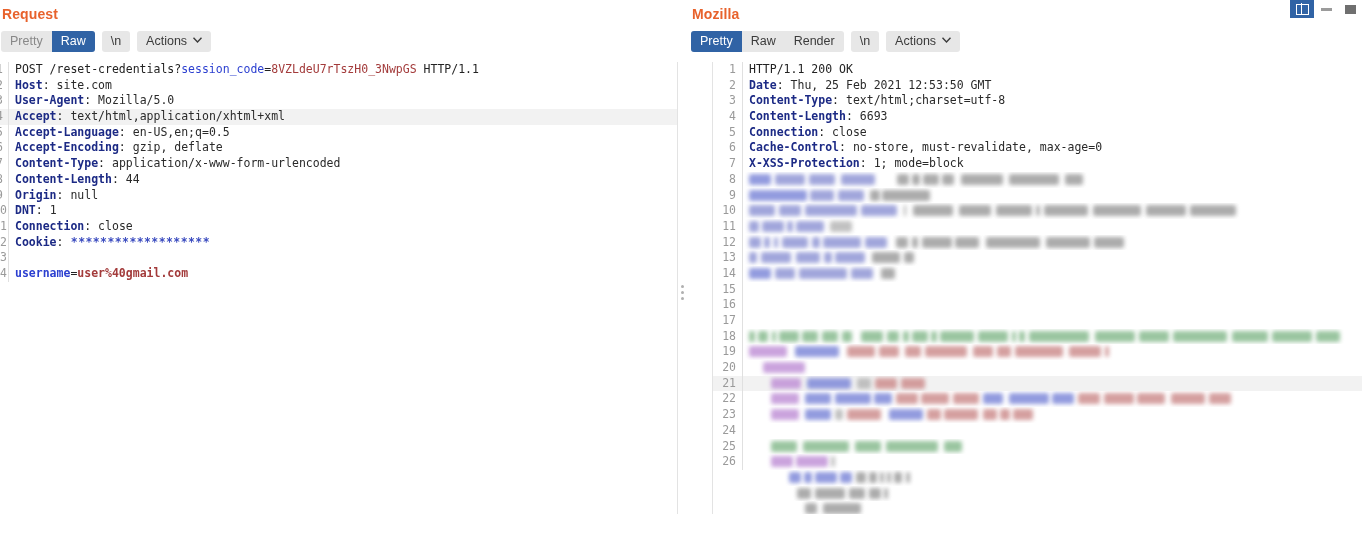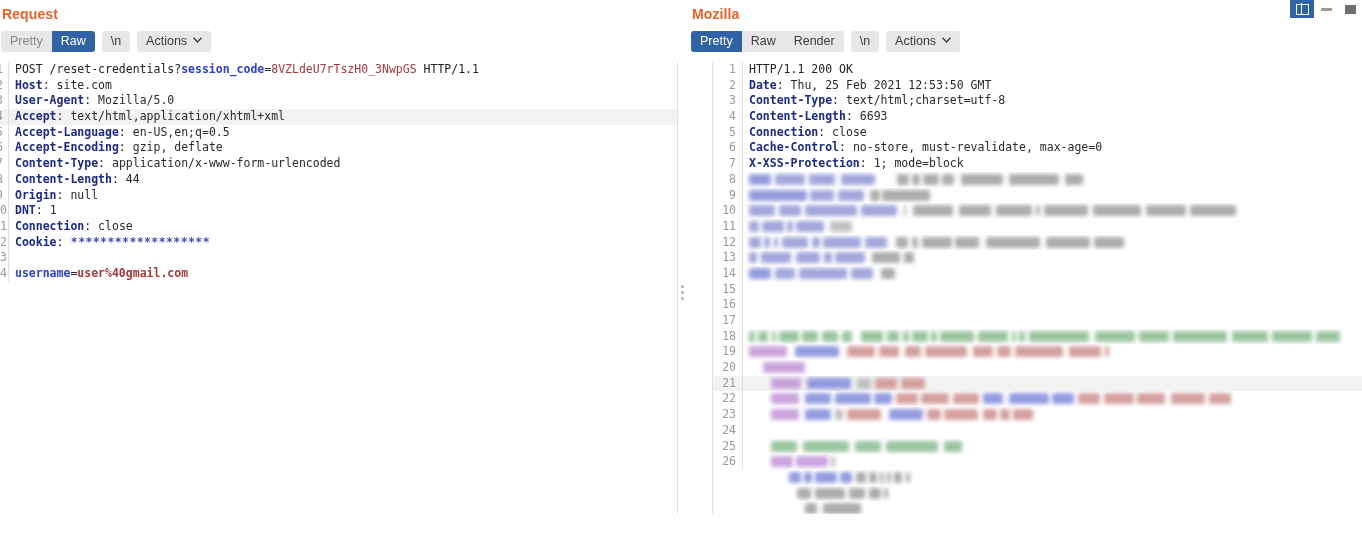--- a/index.html
+++ b/index.html
@@ -127,21 +127,21 @@
   .line {
     padding-left: 6px;
     color: #222222;
     overflow: hidden;
     flex: 1 1 auto;
   }
 
   
   .t-hdr   { color: #1c2a85; font-weight: bold; }
   .t-val   { color: #2a2a2a; }
-  .t-param { color: #2b3fd0; font-weight: bold; }
+  .t-param { color: #2b3fd0; font-weight: normal; }
   .t-pval  { color: #a33b3b; font-weight: normal; }
   .t-body  { color: #2b3fd0; font-weight: bold; }
   .t-bodyv { color: #a33b3b; font-weight: bold; }
   .t-plain { color: #222222; }
   .t-star  { color: #3a4bbf; font-weight: bold; letter-spacing: .4px; }
 
   
   .blur {
     display: inline-block;
     vertical-align: top;

